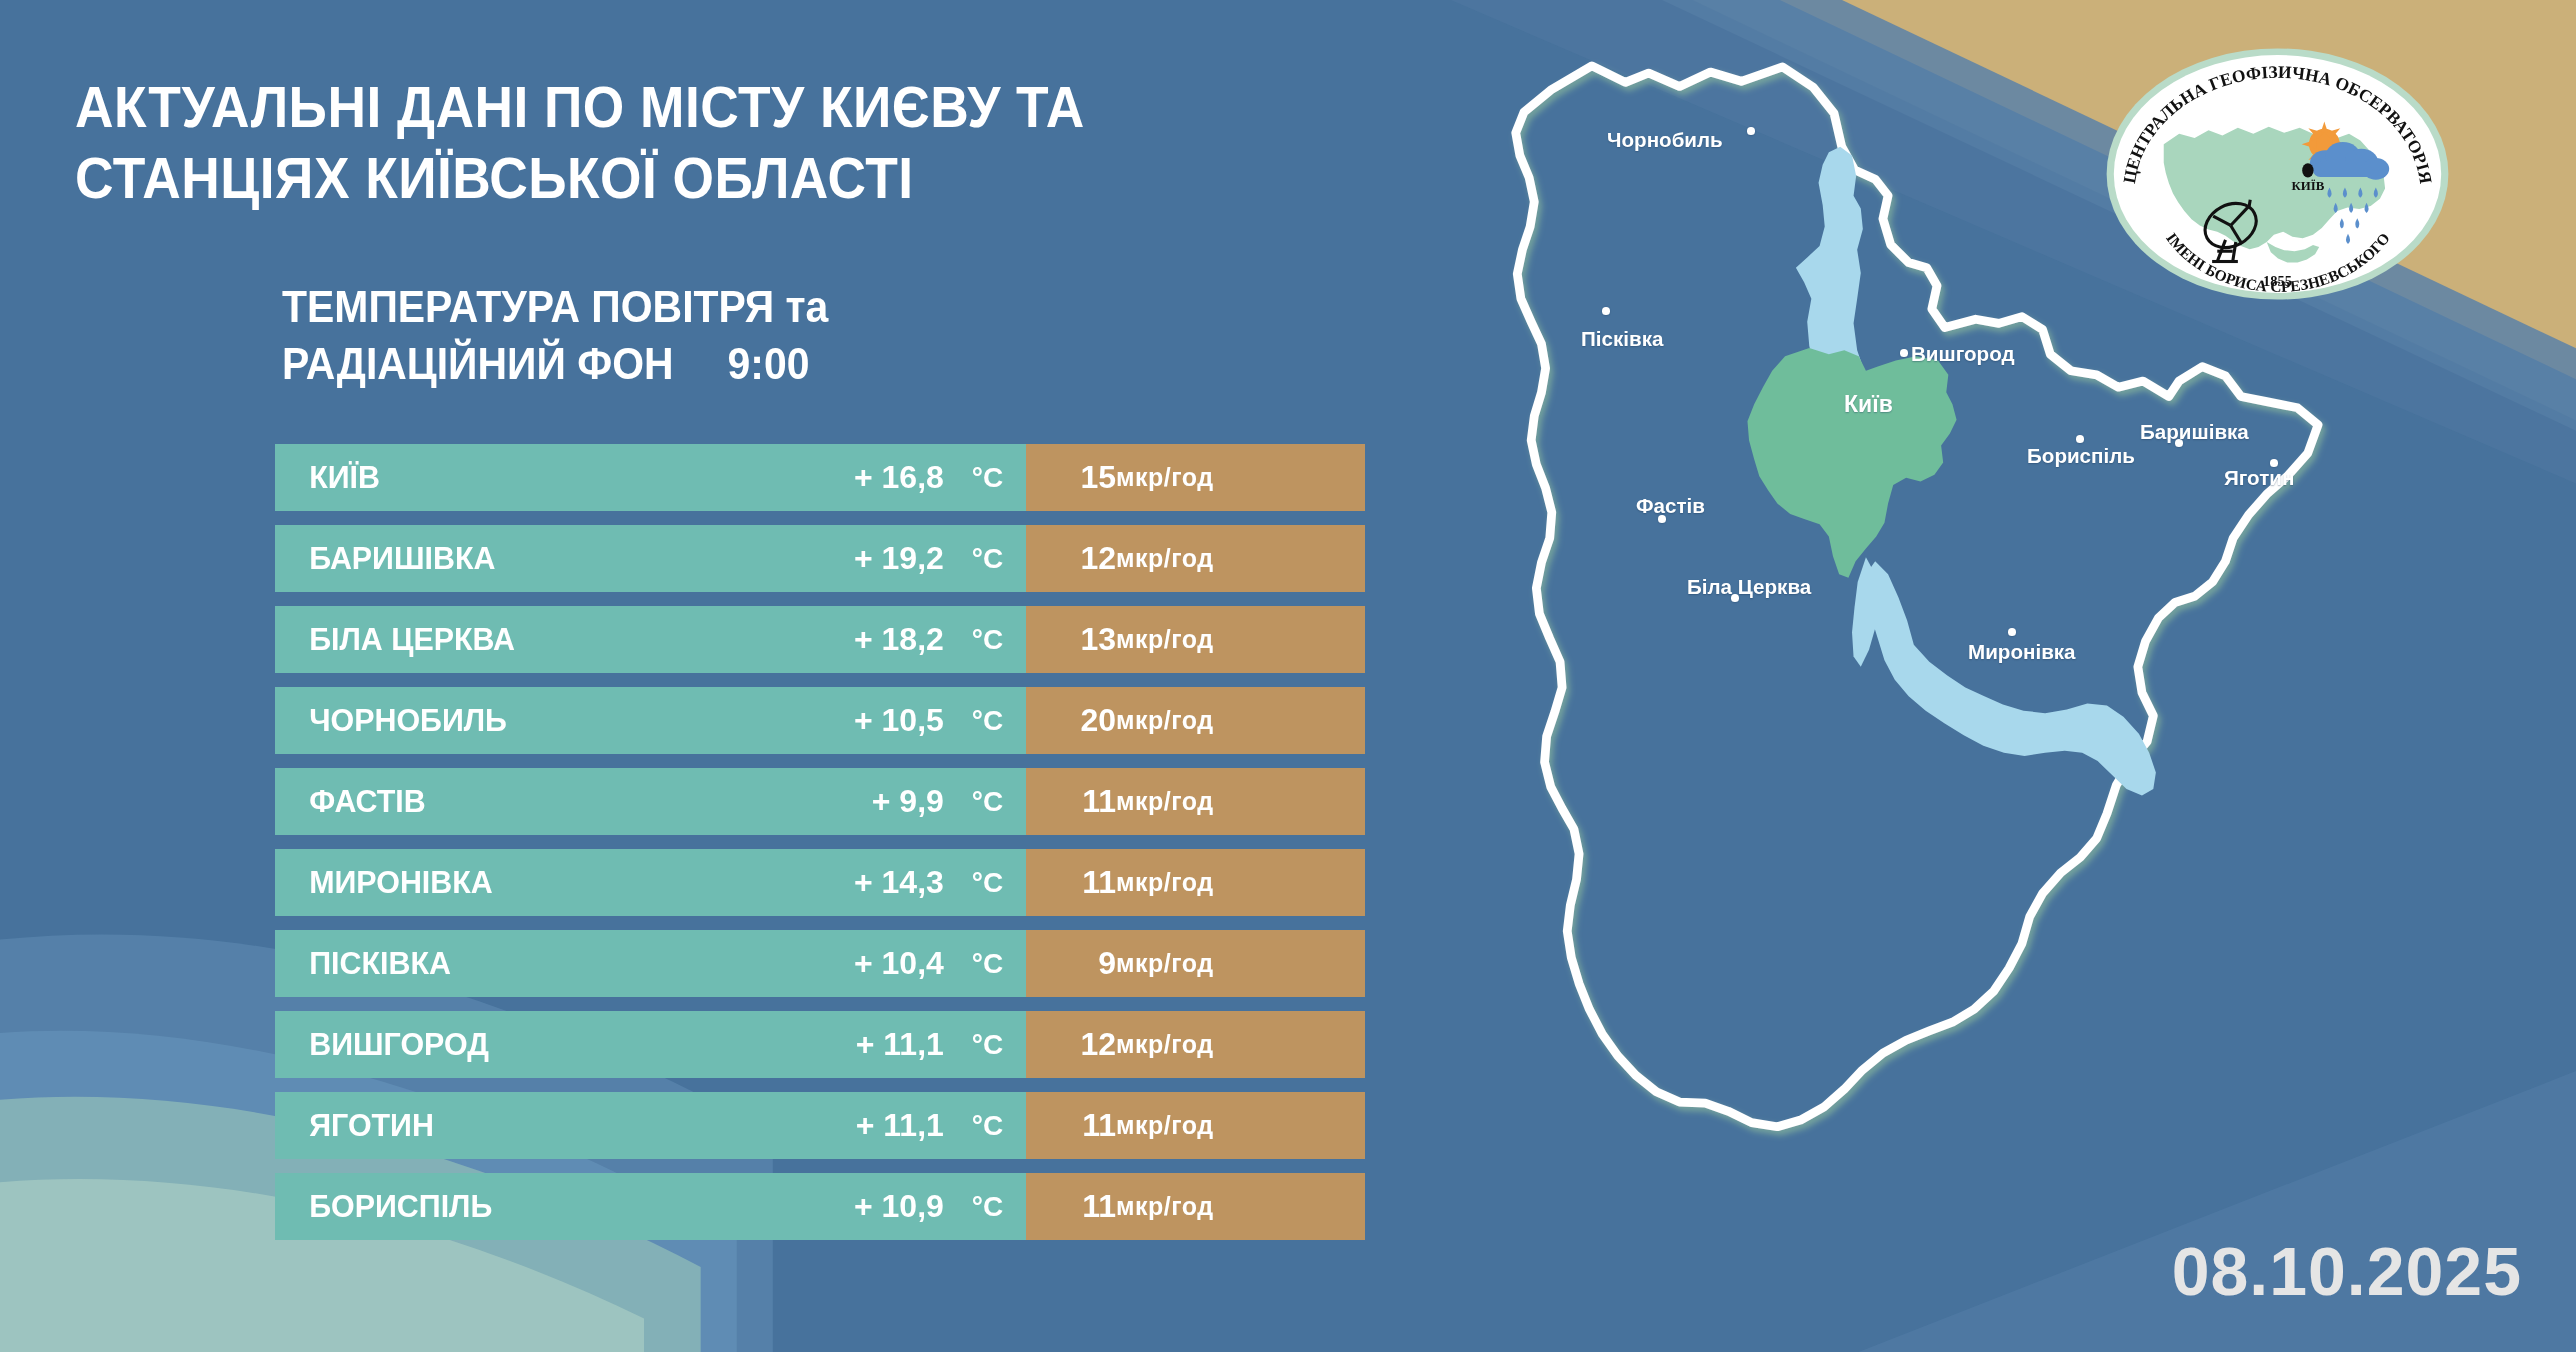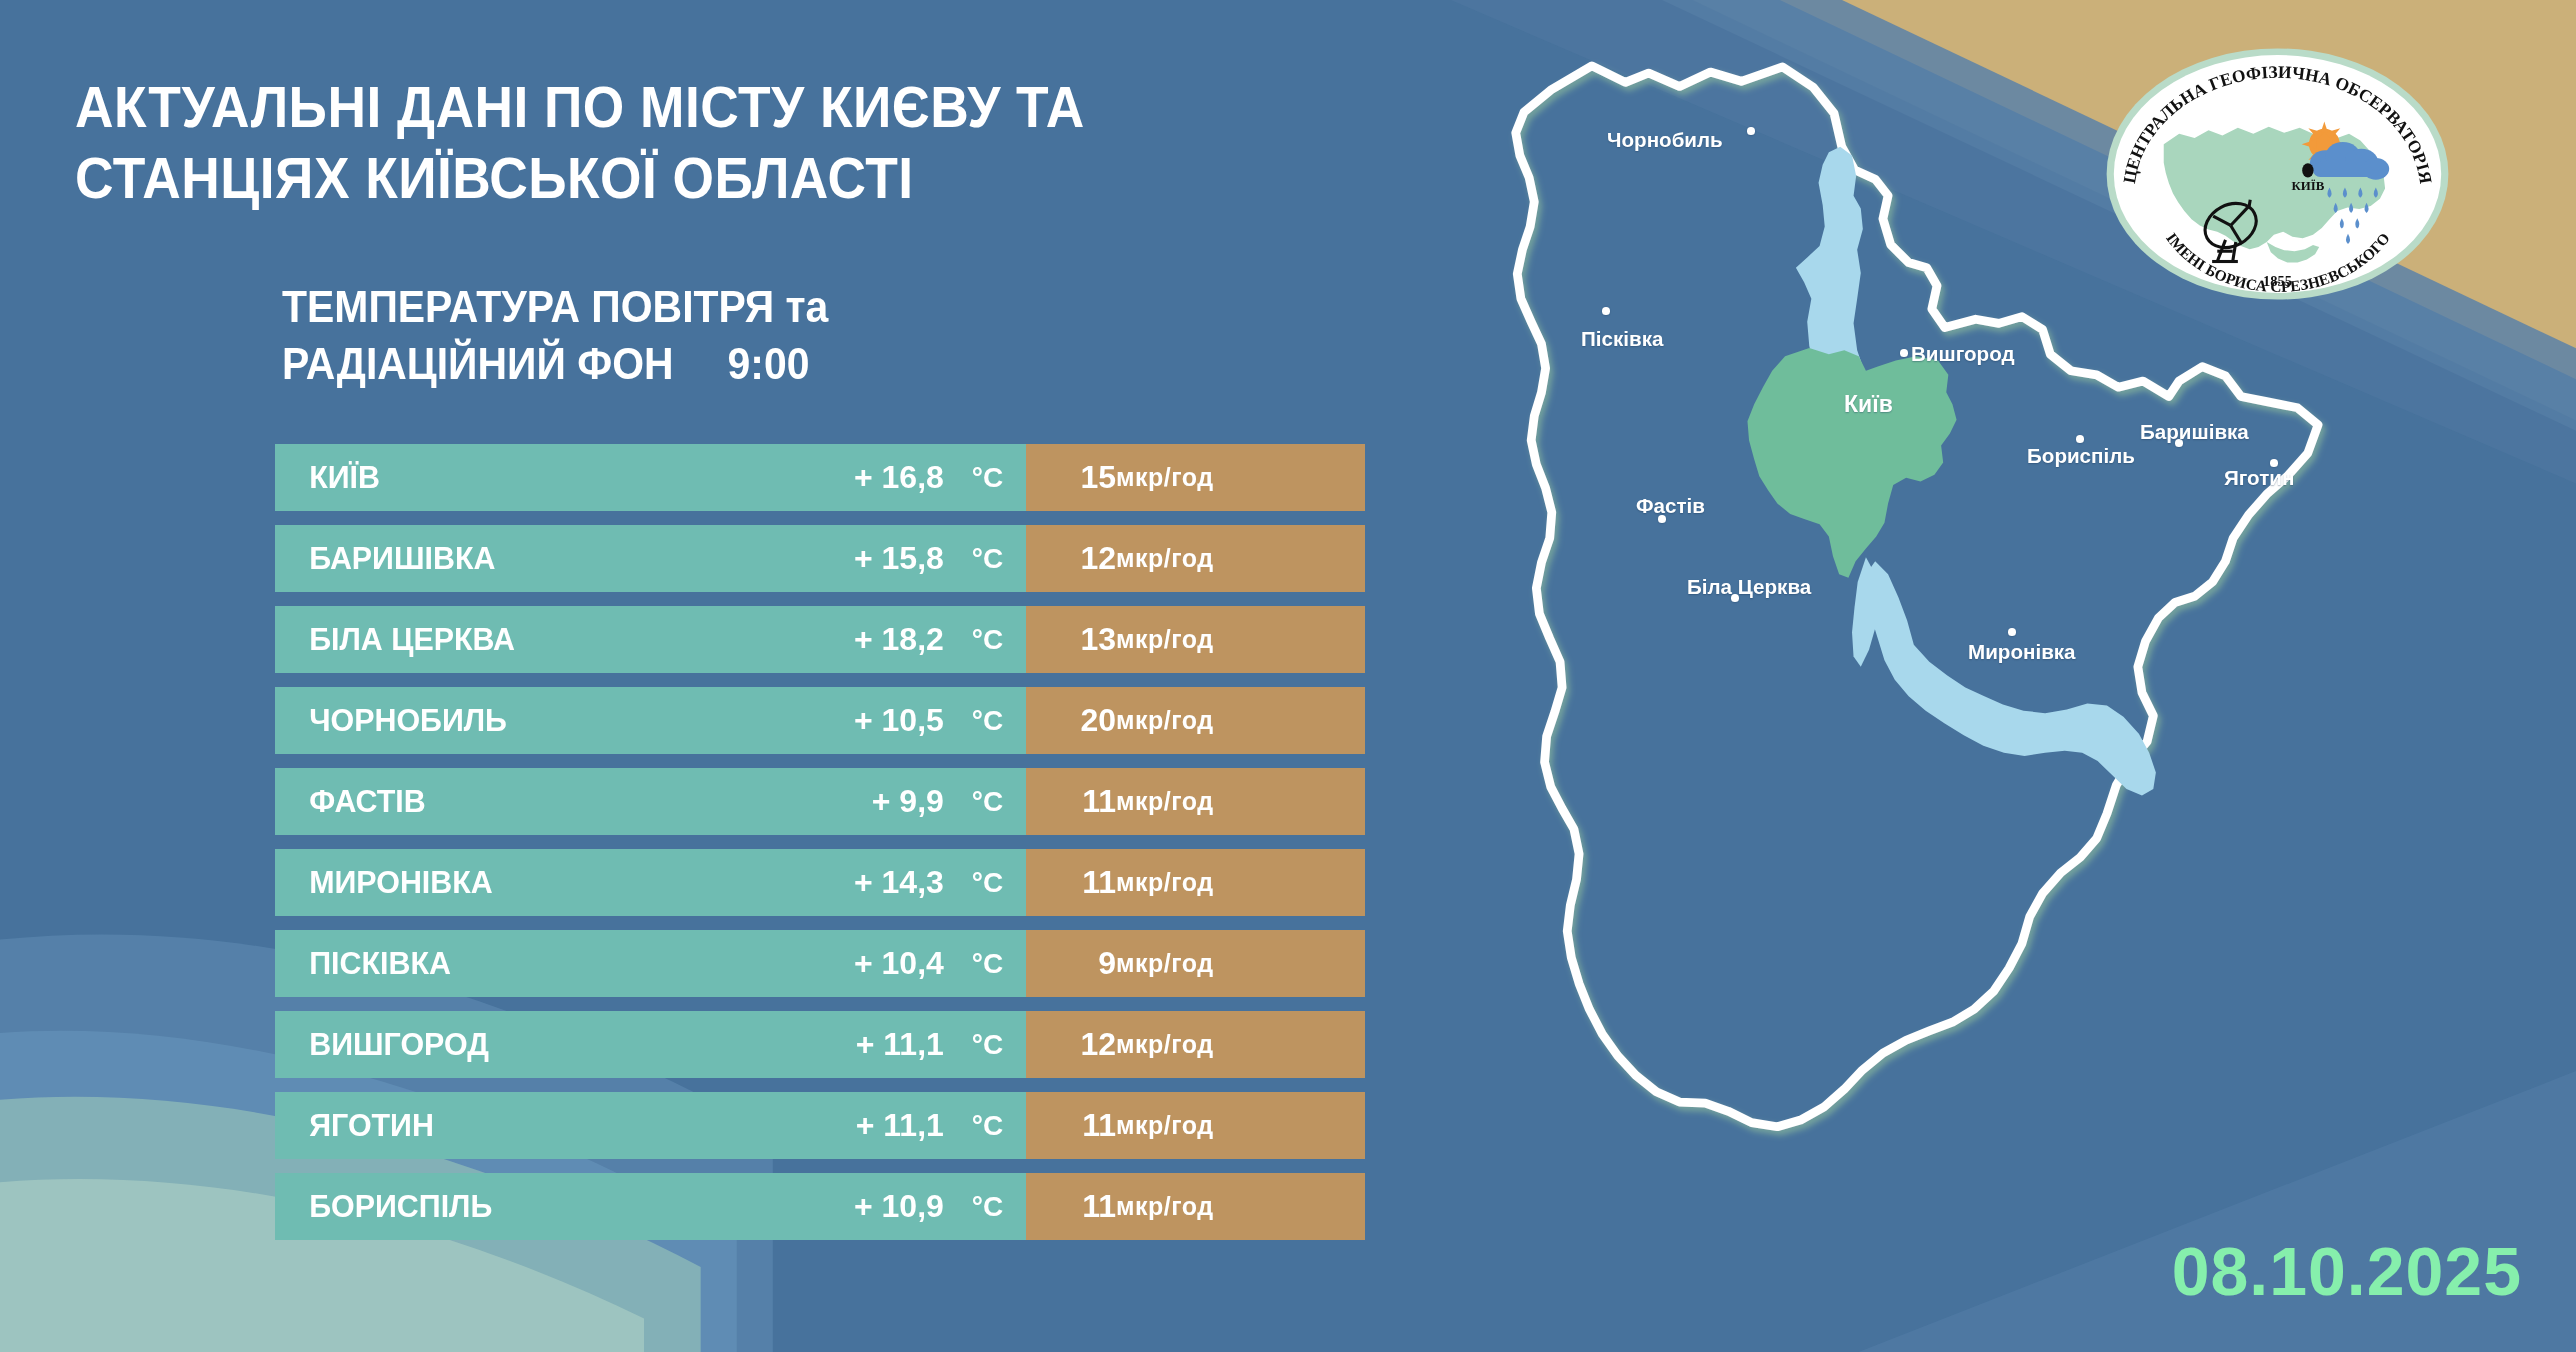--- a/index.html
+++ b/index.html
@@ -48,21 +48,21 @@
   .cell-right {
     flex:0 0 339px; background:#BE9460;
     display:flex; align-items:center; color:#ffffff; font-weight:bold;
   }
   .rad { flex:0 0 90px; text-align:right; font-size:32px; }
   .unit-r { flex:1; font-size:25px; letter-spacing:0.5px; white-space:nowrap; }
 
   
   .date {
     position:absolute; right:54px; bottom:42px;
-    color:#86efac; font-weight:bold; font-size:68px; letter-spacing:1px;
+    color:#e5e5e5; font-weight:bold; font-size:68px; letter-spacing:1px;
   }
 
   
   .map-wrap { position:absolute; left:1422px; top:41px; width:927px; height:1262px; }
   .map-svg { width:100%; height:100%; }
   .map-label {
     position:absolute; color:#ffffff; font-size:20.6px; font-weight:bold;
     white-space:nowrap; text-shadow:0 1px 1.5px rgba(20,50,80,.35);
   }
   .map-dot {
@@ -115,21 +115,21 @@
           <span class="unit-c">°C</span>
         </div>
         <div class="cell-right">
           <span class="rad">15</span>
           <span class="unit-r">мкр/год</span>
         </div>
       </div>
       <div class="row">
         <div class="cell-left">
           <span class="city">БАРИШІВКА</span>
-          <span class="temp">+ 15,8</span>
+          <span class="temp">+ 19,2</span>
           <span class="unit-c">°C</span>
         </div>
         <div class="cell-right">
           <span class="rad">12</span>
           <span class="unit-r">мкр/год</span>
         </div>
       </div>
       <div class="row">
         <div class="cell-left">
           <span class="city">БІЛА ЦЕРКВА</span>

